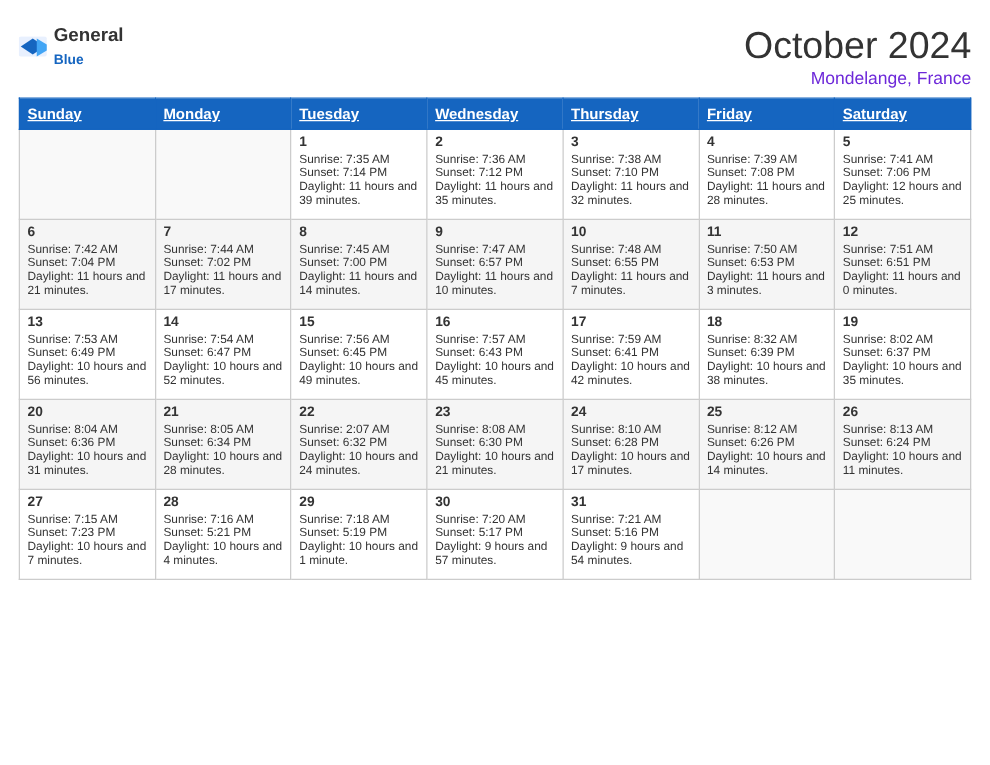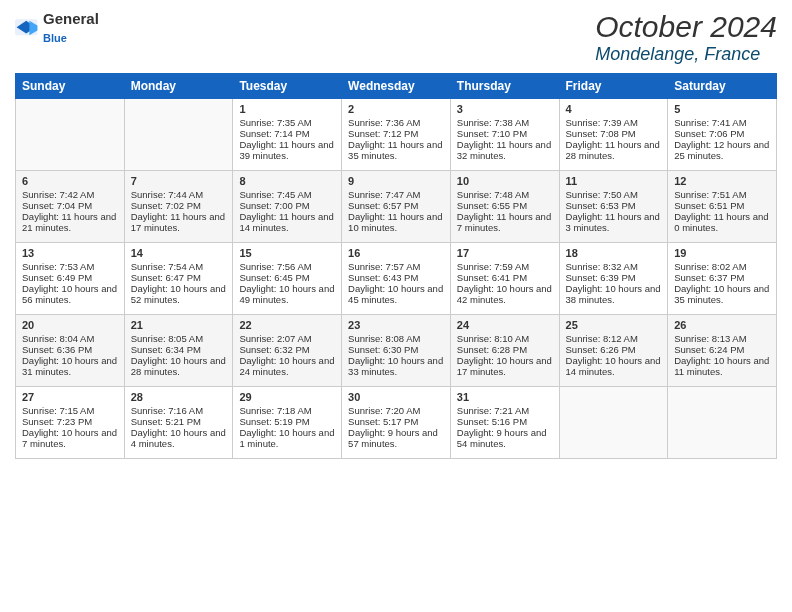--- a/index.html
+++ b/index.html
@@ -6,64 +6,64 @@
     body {
       font-family: Arial, sans-serif;
       background: #fff;
       width: 792px;
       height: 612px;
       overflow: hidden;
     }
     .page {
       width: 792px;
       height: 612px;
-      padding: 10px 15px;
+      padding: 20px 15px;
       background: #fff;
     }
     .header {
       display: flex;
       justify-content: space-between;
       align-items: flex-start;
       margin-bottom: 8px;
     }
     .logo {
       display: flex;
       align-items: center;
       gap: 4px;
     }
     .logo-icon {
       width: 24px;
       height: 18px;
     }
     .title-block {
-      text-align: left;
-      font-style: italic;
+      text-align: right;
     }
     .month-year {
       font-size: 30px;
       font-weight: 300;
       color: #333;
     }
     .location {
-      font-size: 18px;
-      color: #0c4a6e;
+      font-size: 14px;
+      color: #6d28d9;
     }
     table {
       width: 100%;
       border-collapse: collapse;
       table-layout: fixed;
     }
     thead th {
       background-color: #1565c0;
       color: #fff;
       text-align: left;
       padding: 5px 6px;
       font-size: 12px;
       font-weight: bold;
       border: 1px solid #1565c0;
+      text-decoration: underline;
     }
     tbody td {
       vertical-align: top;
       padding: 4px 6px;
       border: 1px solid #ccc;
       font-size: 9.5px;
       color: #333;
       height: 72px;
       background: #fff;
     }
@@ -139,21 +139,21 @@
           <td><span class="day-num">15</span><span>Sunrise: 7:56 AM</span><br><span>Sunset: 6:45 PM</span><br><span>Daylight: 10 hours and 49 minutes.</span></td>
           <td><span class="day-num">16</span><span>Sunrise: 7:57 AM</span><br><span>Sunset: 6:43 PM</span><br><span>Daylight: 10 hours and 45 minutes.</span></td>
           <td><span class="day-num">17</span><span>Sunrise: 7:59 AM</span><br><span>Sunset: 6:41 PM</span><br><span>Daylight: 10 hours and 42 minutes.</span></td>
           <td><span class="day-num">18</span><span>Sunrise: 8:32 AM</span><br><span>Sunset: 6:39 PM</span><br><span>Daylight: 10 hours and 38 minutes.</span></td>
           <td><span class="day-num">19</span><span>Sunrise: 8:02 AM</span><br><span>Sunset: 6:37 PM</span><br><span>Daylight: 10 hours and 35 minutes.</span></td>
         </tr>
         <tr>
           <td><span class="day-num">20</span><span>Sunrise: 8:04 AM</span><br><span>Sunset: 6:36 PM</span><br><span>Daylight: 10 hours and 31 minutes.</span></td>
           <td><span class="day-num">21</span><span>Sunrise: 8:05 AM</span><br><span>Sunset: 6:34 PM</span><br><span>Daylight: 10 hours and 28 minutes.</span></td>
           <td><span class="day-num">22</span><span>Sunrise: 2:07 AM</span><br><span>Sunset: 6:32 PM</span><br><span>Daylight: 10 hours and 24 minutes.</span></td>
-          <td><span class="day-num">23</span><span>Sunrise: 8:08 AM</span><br><span>Sunset: 6:30 PM</span><br><span>Daylight: 10 hours and 33 minutes.</span></td>
+          <td><span class="day-num">23</span><span>Sunrise: 8:08 AM</span><br><span>Sunset: 6:30 PM</span><br><span>Daylight: 10 hours and 21 minutes.</span></td>
           <td><span class="day-num">24</span><span>Sunrise: 8:10 AM</span><br><span>Sunset: 6:28 PM</span><br><span>Daylight: 10 hours and 17 minutes.</span></td>
           <td><span class="day-num">25</span><span>Sunrise: 8:12 AM</span><br><span>Sunset: 6:26 PM</span><br><span>Daylight: 10 hours and 14 minutes.</span></td>
           <td><span class="day-num">26</span><span>Sunrise: 8:13 AM</span><br><span>Sunset: 6:24 PM</span><br><span>Daylight: 10 hours and 11 minutes.</span></td>
         </tr>
         <tr>
           <td><span class="day-num">27</span><span>Sunrise: 7:15 AM</span><br><span>Sunset: 7:23 PM</span><br><span>Daylight: 10 hours and 7 minutes.</span></td>
           <td><span class="day-num">28</span><span>Sunrise: 7:16 AM</span><br><span>Sunset: 5:21 PM</span><br><span>Daylight: 10 hours and 4 minutes.</span></td>
           <td><span class="day-num">29</span><span>Sunrise: 7:18 AM</span><br><span>Sunset: 5:19 PM</span><br><span>Daylight: 10 hours and 1 minute.</span></td>
           <td><span class="day-num">30</span><span>Sunrise: 7:20 AM</span><br><span>Sunset: 5:17 PM</span><br><span>Daylight: 9 hours and 57 minutes.</span></td>
           <td><span class="day-num">31</span><span>Sunrise: 7:21 AM</span><br><span>Sunset: 5:16 PM</span><br><span>Daylight: 9 hours and 54 minutes.</span></td>

